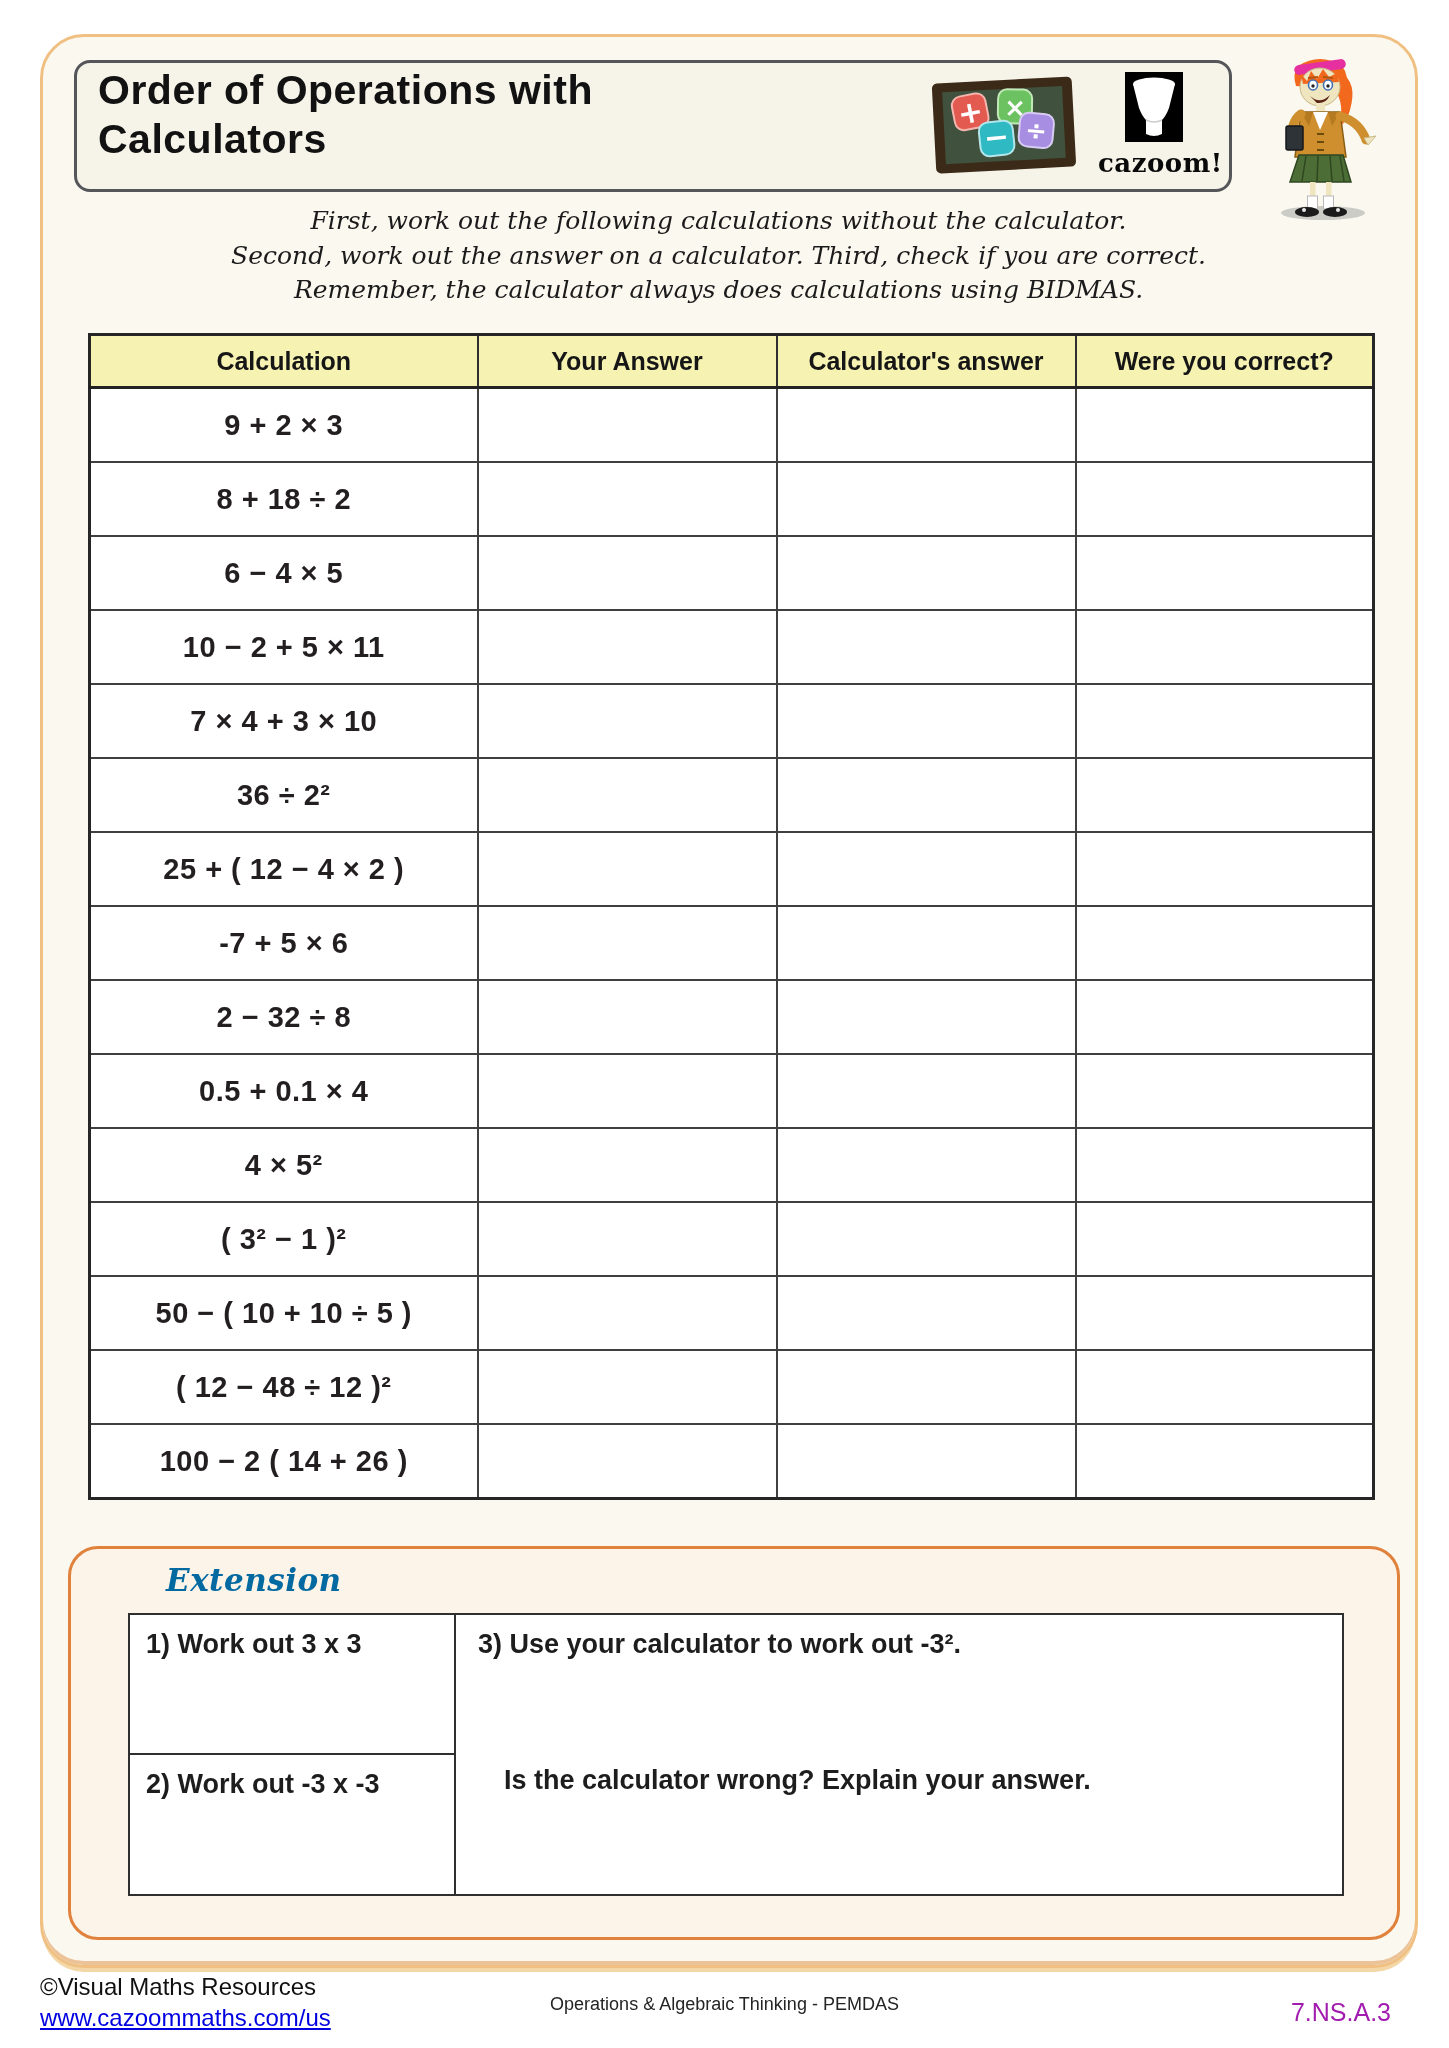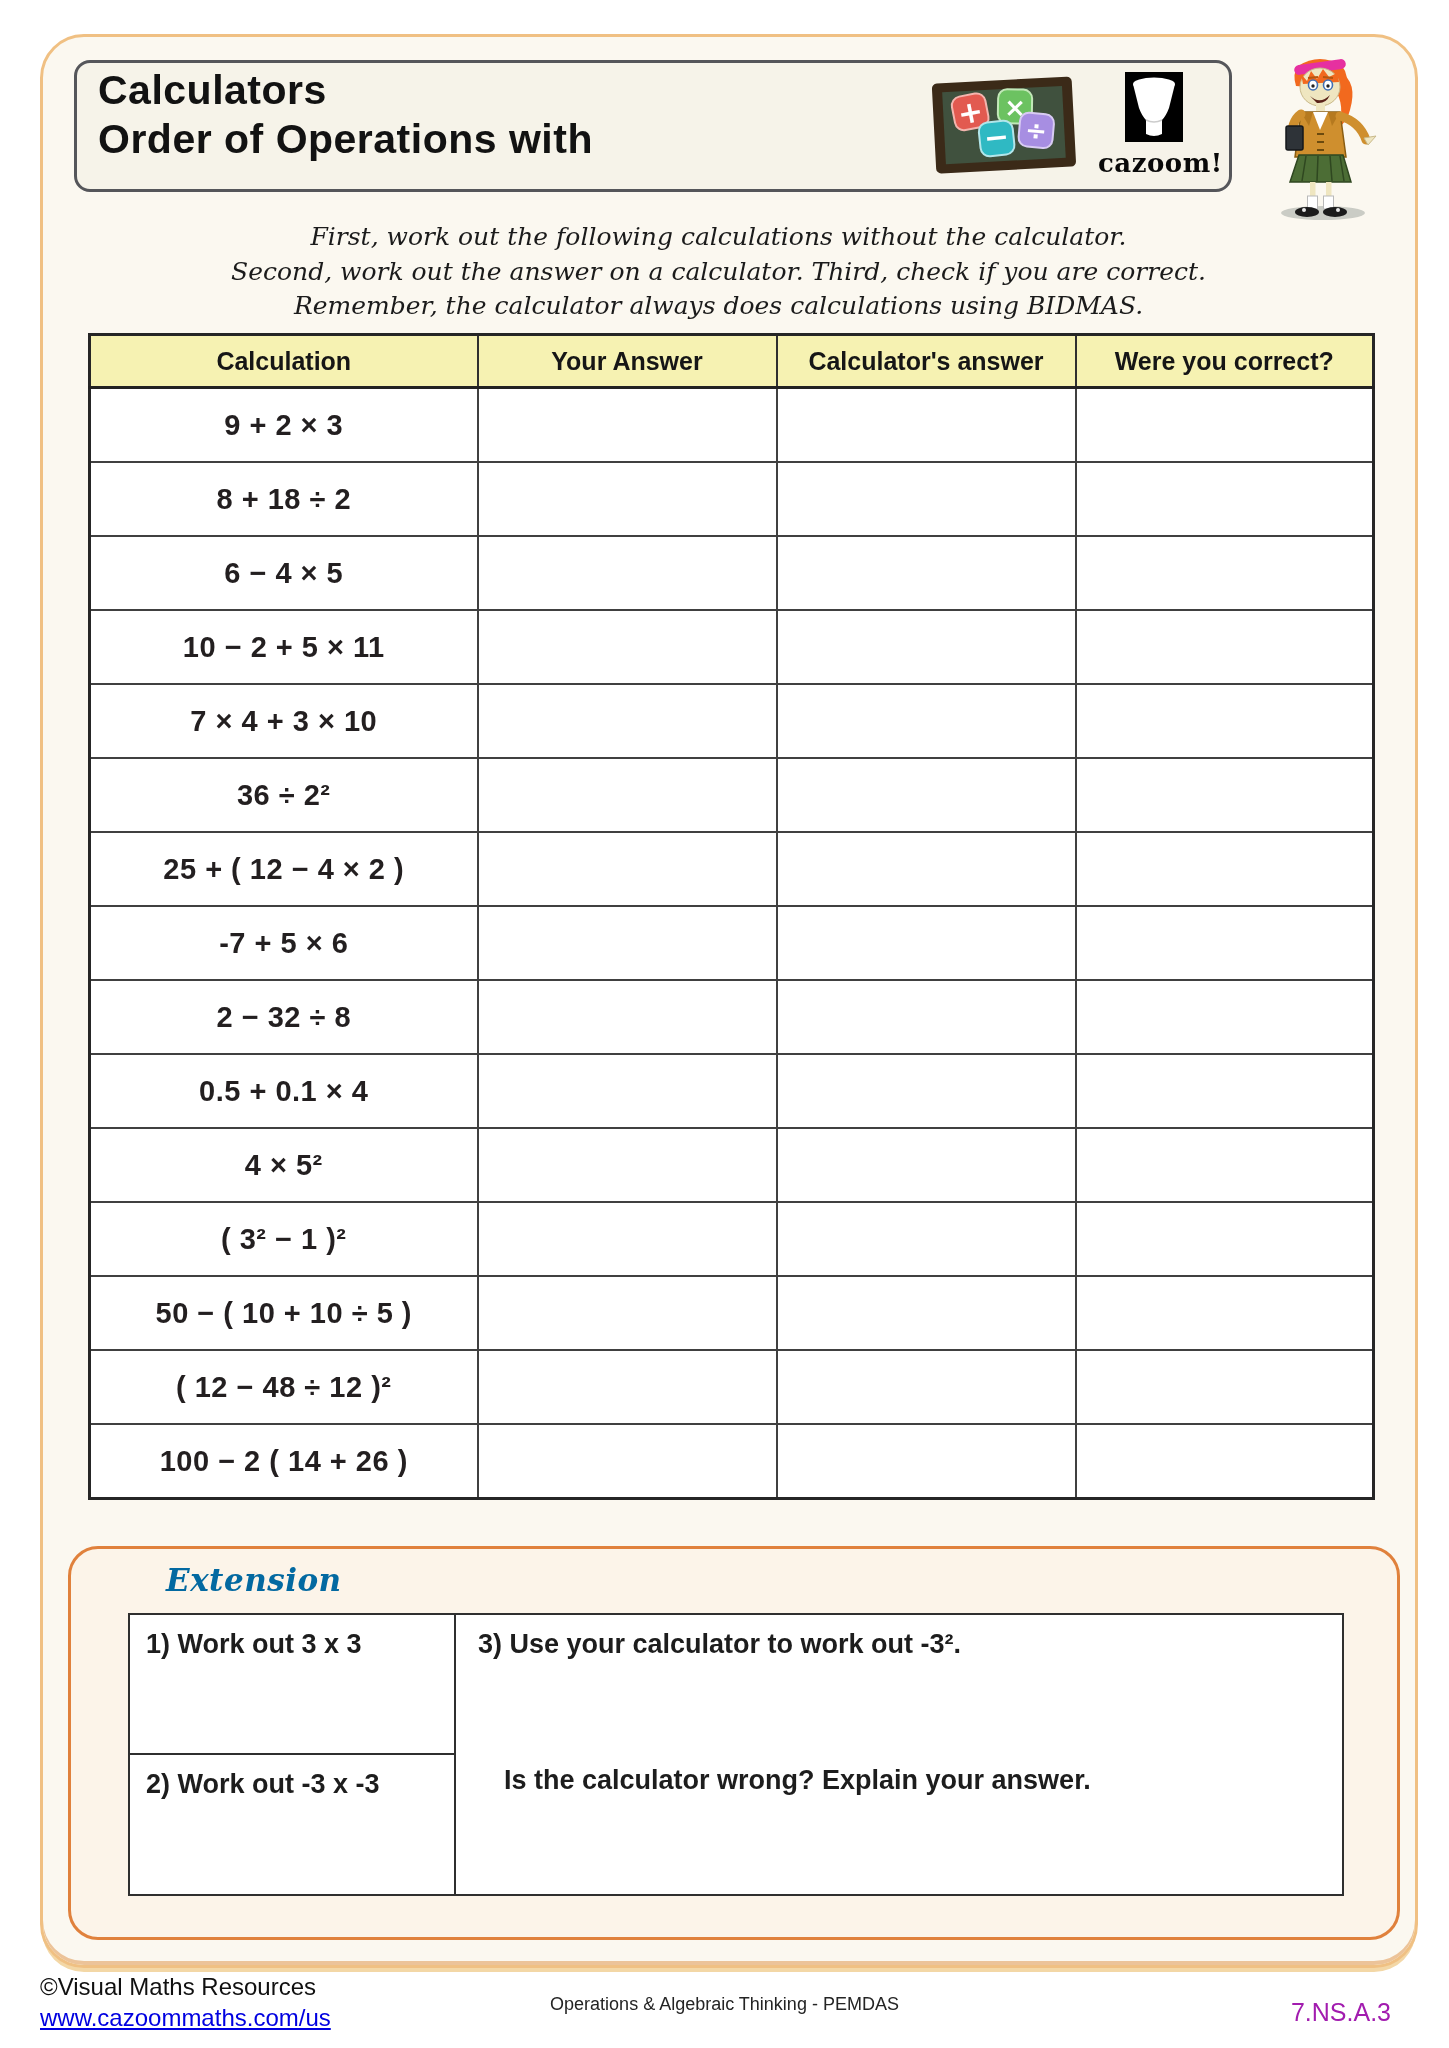--- a/index.html
+++ b/index.html
@@ -21,21 +21,21 @@
     left:74px;top:60px;width:1152px;height:126px;
     background:#f6f3e9;border:3px solid #55565a;border-radius:16px;
   }
   .title{
     left:98px;top:66px;width:850px;
     font-size:41px;font-weight:bold;line-height:1.2;color:#121212;
     letter-spacing:.5px;
   }
 
   .instructions{
-    left:0;top:220px;width:1437px;text-align:center;
+    left:0;top:204px;width:1437px;text-align:center;
     font-family:"DejaVu Serif",serif;font-style:italic;
     font-size:25px;line-height:1.38;color:#1b1b1b;
   }
 
   
   table.calc-table{
     position:absolute;left:88px;top:333px;width:1284px;
     border-collapse:collapse;table-layout:fixed;background:#ffffff;
     border:3px solid #262626;
   }
@@ -86,22 +86,22 @@
   }
   .girl{left:1260px;top:50px;}
 </style>
 </head>
 <body>
 
 <div class="abs sheet"></div>
 
 <div class="abs titlebox"></div>
 <div class="abs title">
+  <div>Order of Operations with</div>
   <div>Calculators</div>
-  <div>Order of Operations with</div>
 </div>
 
 <div class="abs board-icon">
   <svg width="150" height="100" viewBox="0 0 150 100">
     <g transform="rotate(-3 75 50)">
       <rect x="4" y="4" width="140" height="90" rx="5" fill="#3b2a18"></rect>
       <rect x="14" y="13" width="120" height="72" fill="#40513e"></rect>
       <g transform="rotate(-8 41 34)">
         <rect x="24" y="17" width="34" height="34" rx="9" fill="#e25a50" stroke="#f3b5ae" stroke-width="2"></rect>
         <text x="41" y="45" font-size="30" font-weight="bold" fill="#ffffff" text-anchor="middle" font-family="DejaVu Sans, sans-serif">+</text>

